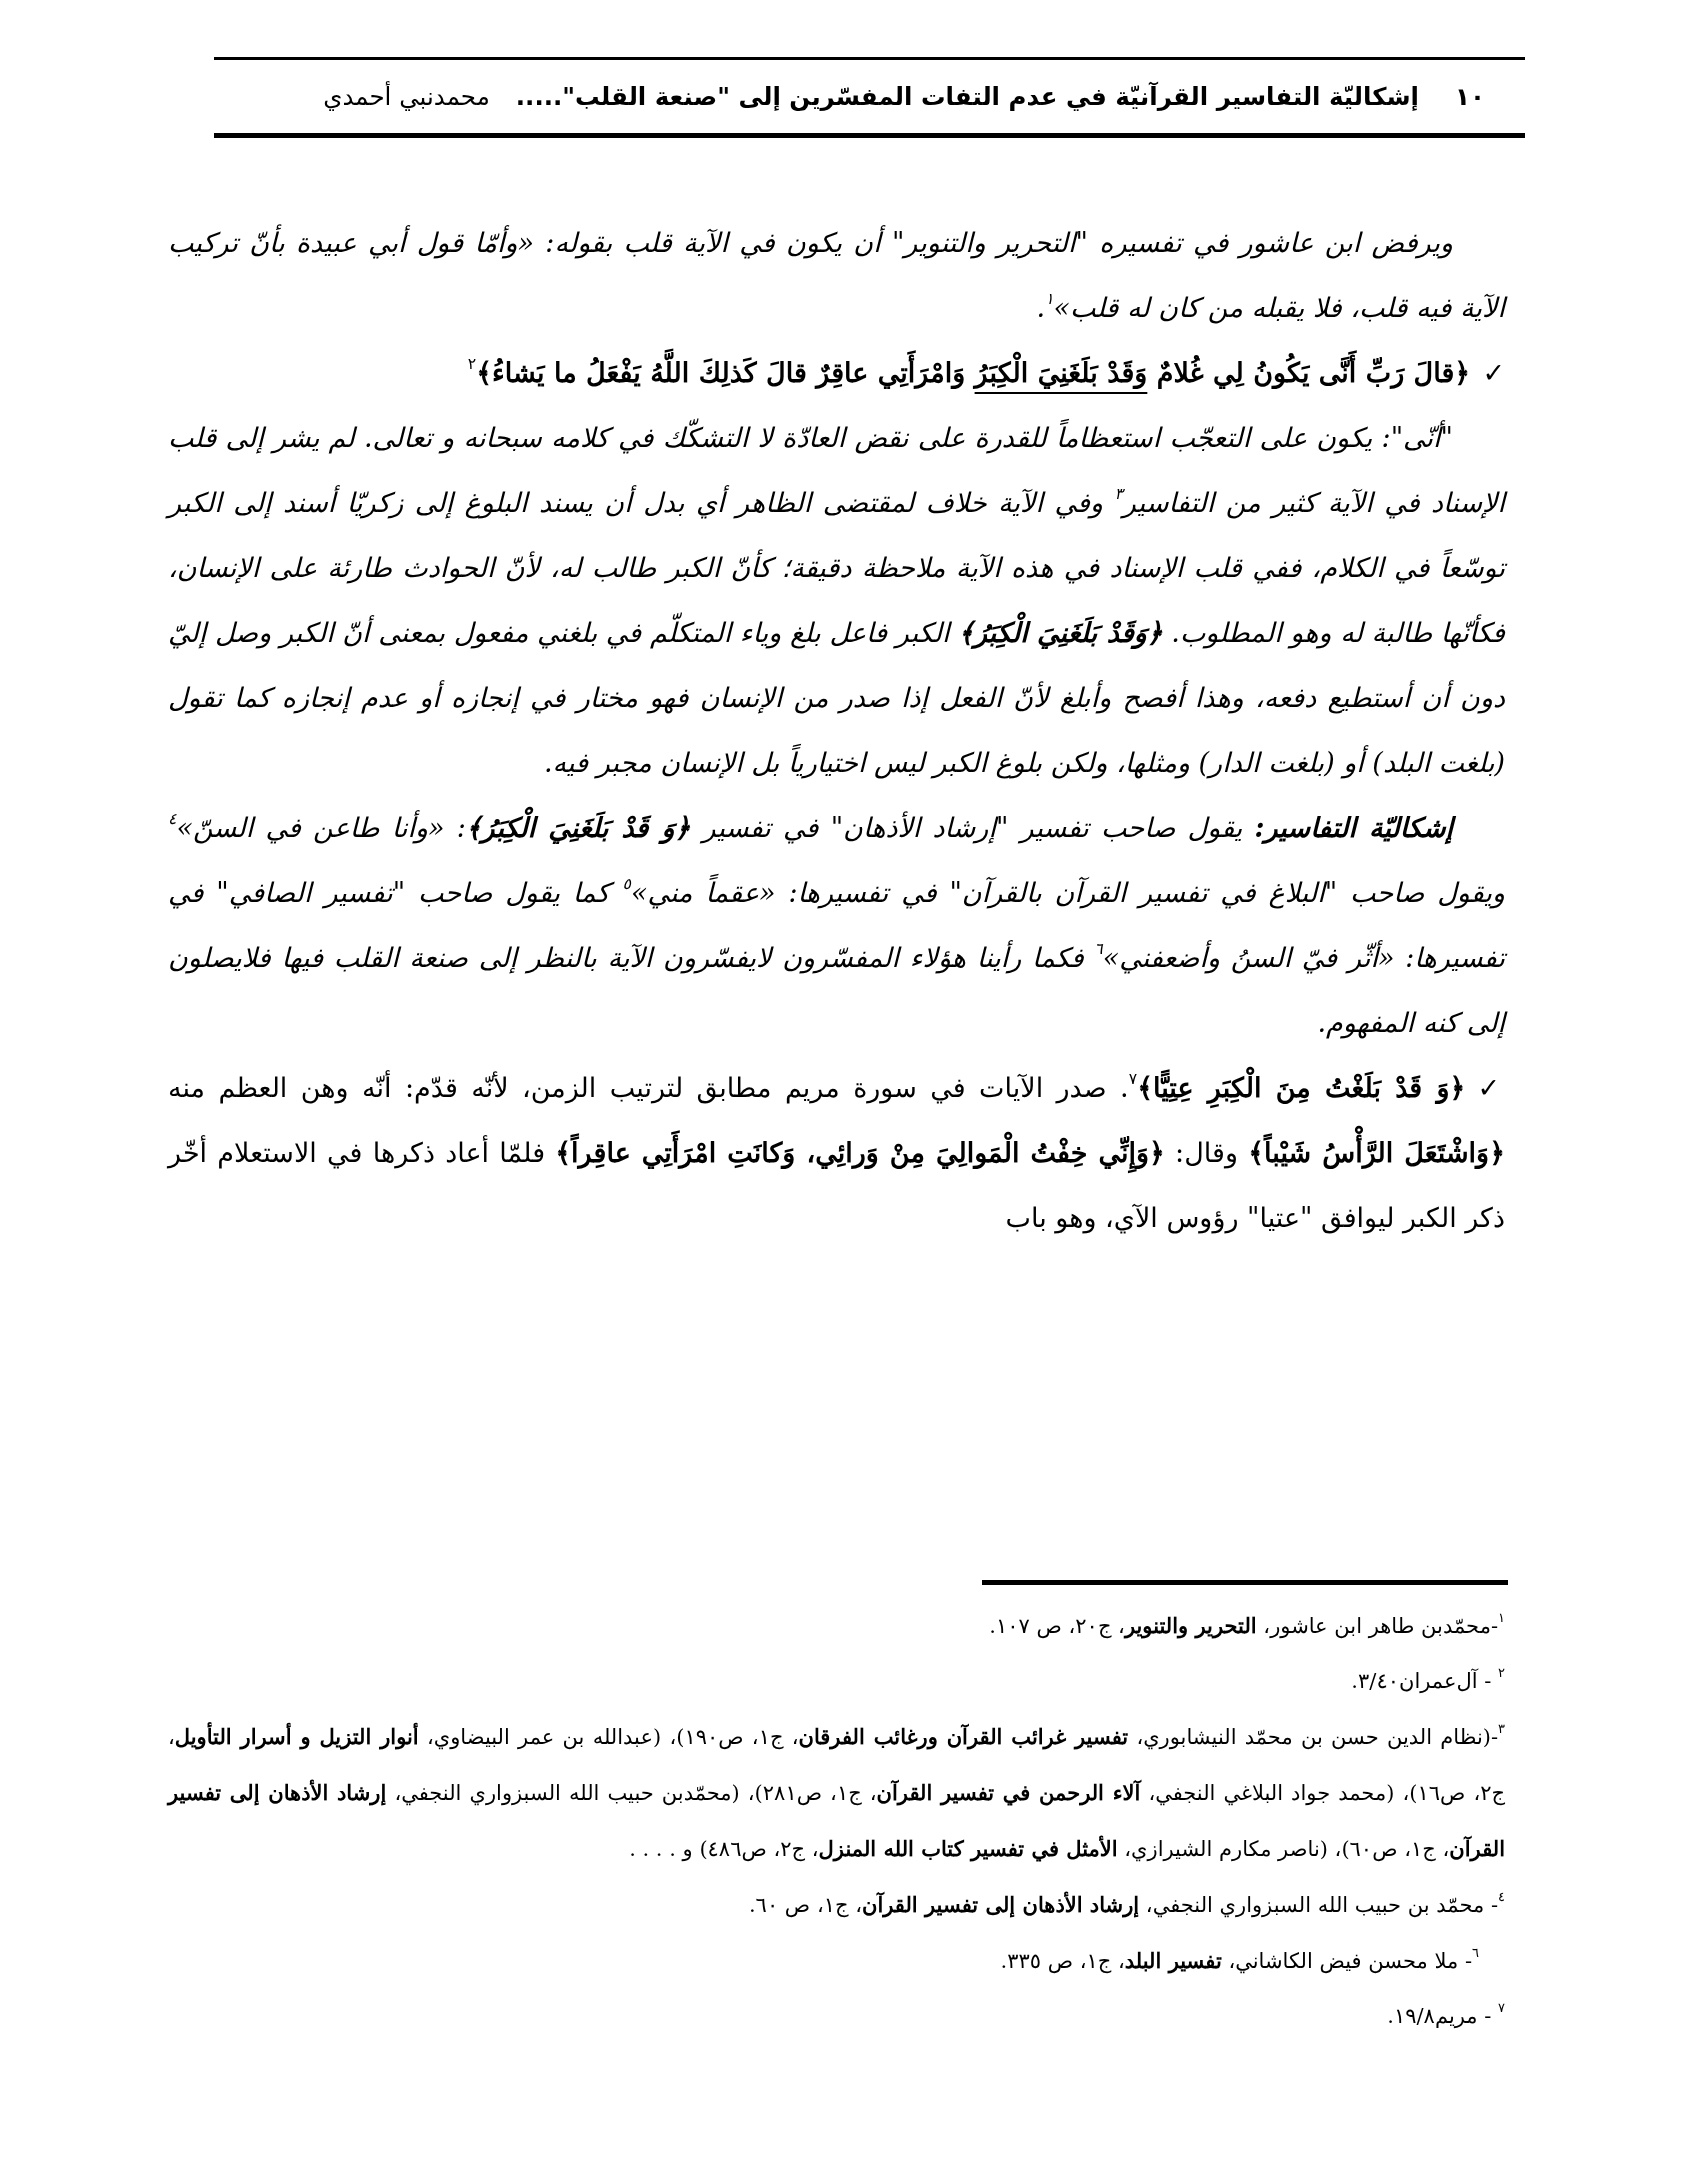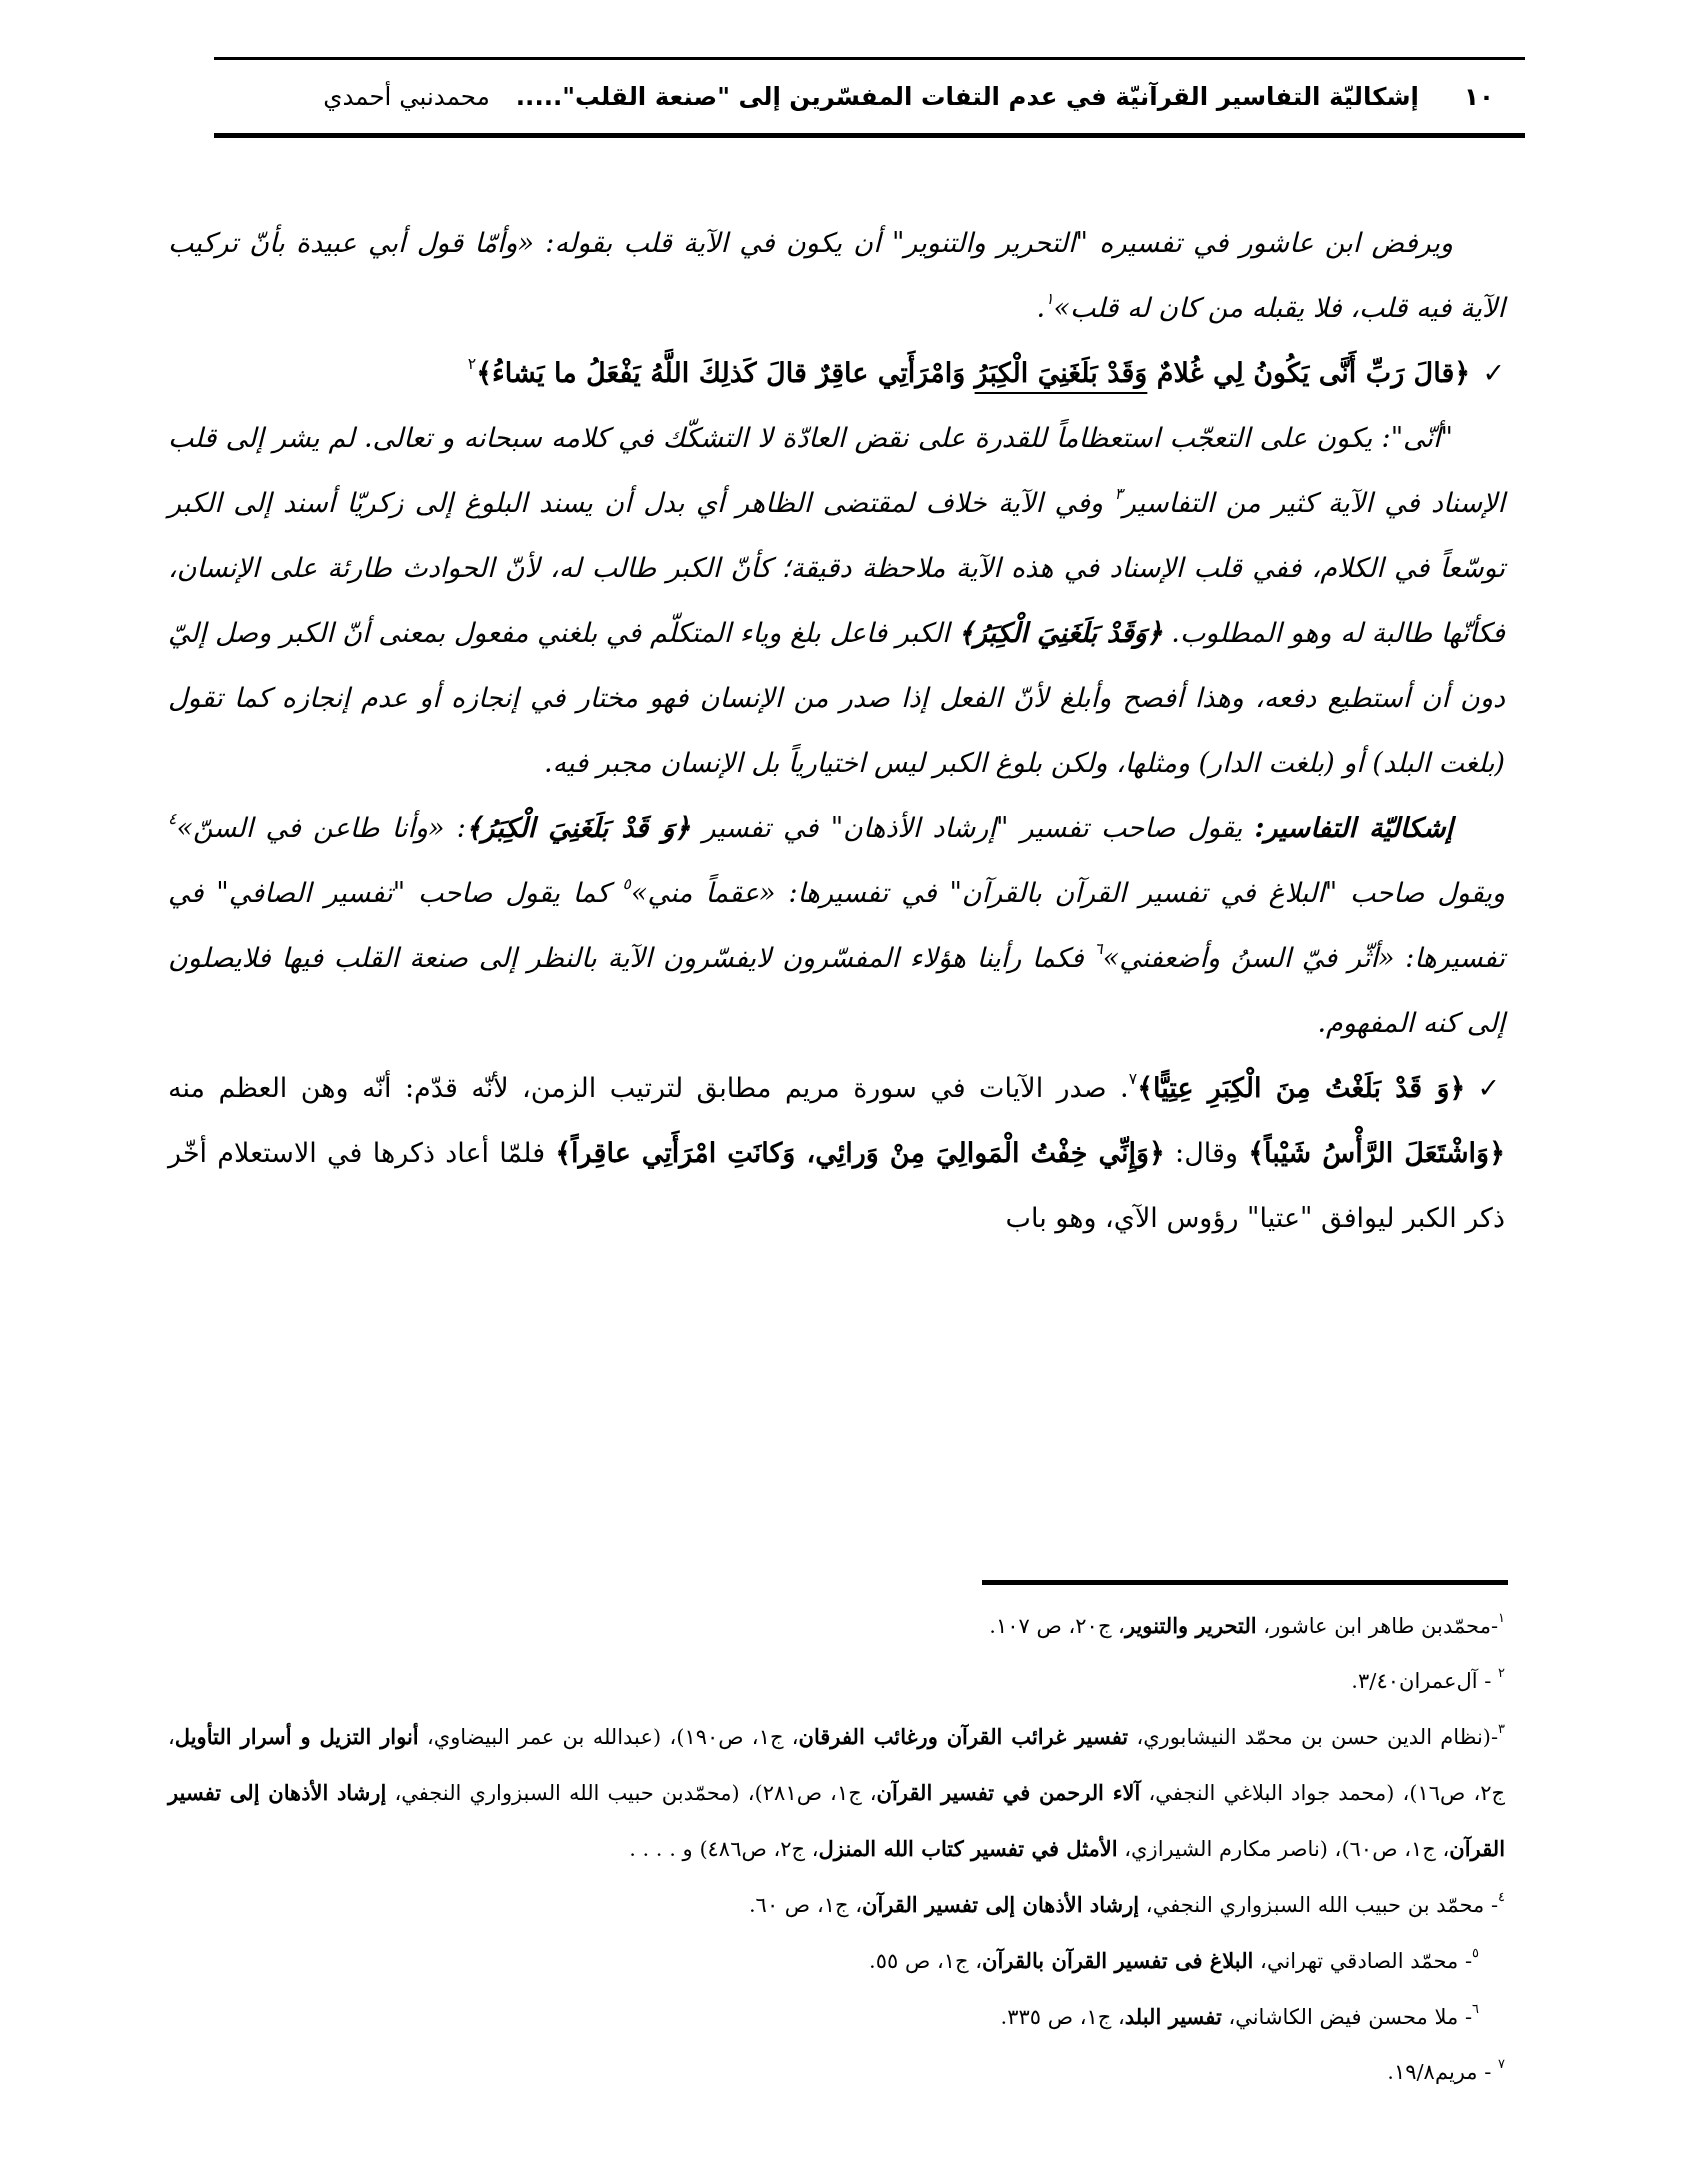--- a/index.html
+++ b/index.html
@@ -7,21 +7,21 @@
          font-family: "DejaVu Serif", "Liberation Serif", serif; color: #000; }
   .page { position: absolute; left: 0; top: 0; width: 1689px; height: 2297px; background: #fff; }
 
   
   .header { position: absolute; left: 214px; top: 57px; width: 1311px; height: 81px; }
   .rule-top { position: absolute; left: 0; top: 0; width: 100%; height: 3.1px; background: #000; }
   .rule-bottom { position: absolute; left: 0; bottom: 0; width: 100%; height: 4.8px; background: #000; }
   .header-row { position: absolute; left: 0; right: 0; top: 13px; height: 52px;
                 direction: rtl; display: flex; align-items: center; font-family: "DejaVu Sans", sans-serif;
                 font-weight: bold; font-size: 24.5px; }
-  .page-num { margin-right: 22px; width: 48px; text-align: center; }
+  .page-num { margin-right: 22px; width: 48px; text-align: left; }
   .running-title { margin-right: 36px; }
   .author { margin-right: 26px; font-weight: normal; }
 
   
   .body { position: absolute; left: 168px; top: 210px; width: 1337px; direction: rtl;
           font-family: "DejaVu Serif", serif; font-size: 27px; line-height: 65px; text-align: justify; }
   .body p { margin: 0; }
   .indent { text-indent: 52px; font-style: italic; }
   .check { font-family: "DejaVu Sans", sans-serif; font-weight: bold; margin-left: 12.2px; }
   .verse { font-weight: bold; }
@@ -73,19 +73,18 @@
     </p>
   </div>
 
   <div class="fn-sep"></div>
 
   <div class="footnotes">
     <p><sup>١</sup><span>-محمّدبن طاهر ابن عاشور، </span><span class="bold">التحرير والتنوير</span><span>، ج٢٠، ص ١٠٧.</span></p>
     <p><sup>٢</sup><span> - آل‌عمران٣/٤٠.</span></p>
     <p><sup>٣</sup><span id="fn3-body"><span>-(نظام الدين حسن بن محمّد النيشابوري، </span><span class="bold">تفسير غرائب القرآن ورغائب الفرقان</span><span>، ج١، ص١٩٠)، (عبدالله بن عمر البيضاوي، </span><span class="bold">أنوار التزيل و أسرار التأويل</span><span>، ج٢، ص١٦)، (محمد جواد البلاغي النجفي، </span><span class="bold">آلاء الرحمن في تفسير القرآن</span><span>، ج١، ص٢٨١)، (محمّدبن حبيب الله السبزواري النجفي، </span><span class="bold">إرشاد الأذهان إلى تفسير القرآن</span><span>، ج١، ص٦٠)، (ناصر مكارم الشيرازي، </span><span class="bold">الأمثل في تفسير كتاب الله المنزل</span><span>، ج٢، ص٤٨٦) و . . . .</span></span></p>
     <p><sup>٤</sup><span>- محمّد بن حبيب الله السبزواري النجفي، </span><span class="bold">إرشاد الأذهان إلى تفسير القرآن</span><span>، ج١، ص ٦٠.</span></p>
-    <p style="padding-right:26px"><sup>٥</sup><span>- محمّد الصادقي تهراني، </span><span class="bold">البلاغ فى تفسير القرآن بالقرآن</span><span>، ج١، ص ٥٥.</span></p>
     <p style="padding-right:26px"><sup>٦</sup><span>- ملا محسن فيض الكاشاني، </span><span class="bold">تفسير البلد</span><span>، ج١، ص ٣٣٥.</span></p>
     <p><sup>٧</sup><span> - مريم١٩/٨.</span></p>
   </div>
 
 </div>
 
 
 </body></html>

